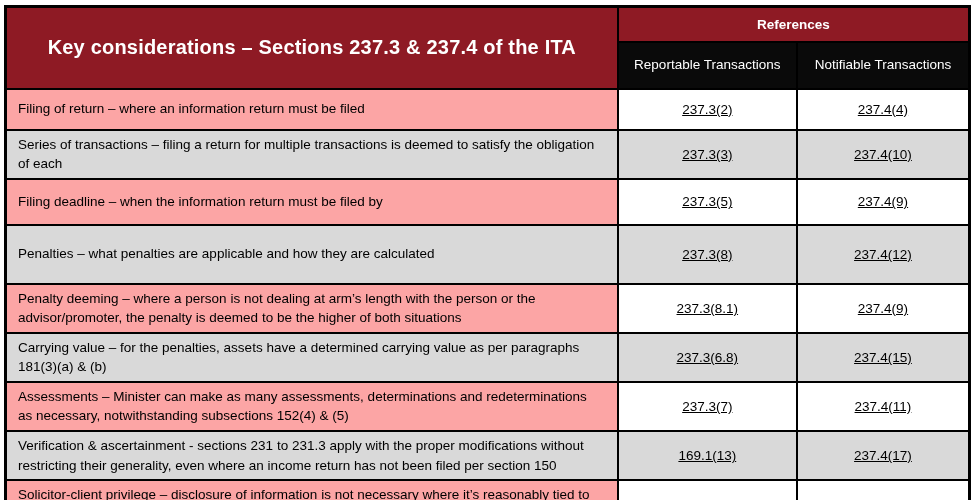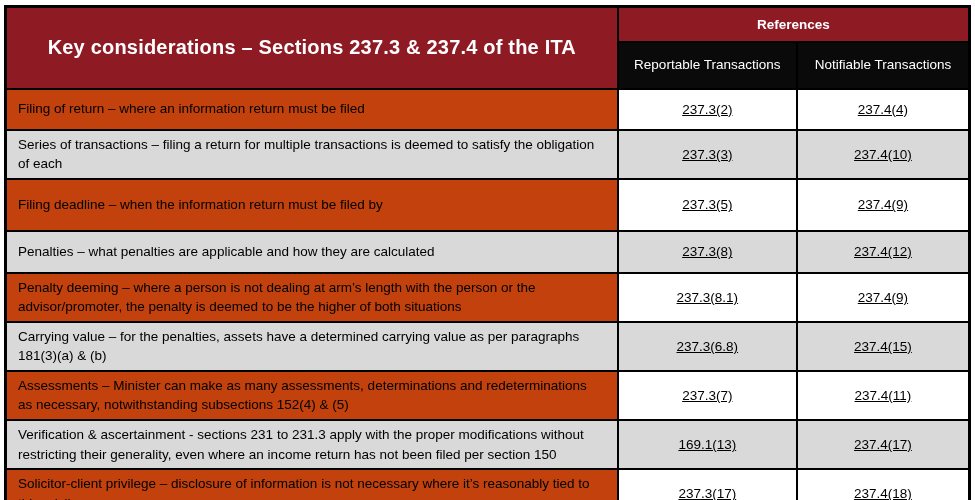--- a/index.html
+++ b/index.html
@@ -22,21 +22,21 @@
   col.c-not{width:17.9%;}
   .title-cell{background:var(--header-red);color:var(--header-text);
     font-size:20px;font-weight:bold;text-align:center;letter-spacing:.2px;
     padding:9px 10px;}
   .refs-cell{background:var(--header-red);color:var(--header-text);
     font-size:13.5px;font-weight:bold;text-align:center;height:35px;margin-left:48px;}
   .sub-cell{background:var(--subheader-bg);color:var(--header-text);
     font-size:13.5px;font-weight:normal;text-align:center;height:47px;
     line-height:1.7;padding:2px 0;}
   td.desc{padding:4px 12px 4px 11px;font-size:13.5px;line-height:1.45;
-    text-align:left;background:#c2410c;}
+    text-align:left;background:#fca5a5;}
   td.ref{font-size:13.5px;text-align:center;background:#ffffff;text-decoration:underline;}
   tbody tr:nth-child(even) td{background:var(--alt-row);}
 </style>
 </head>
 <body>
 
 <div class="canvas">
   <table>
     <colgroup>
       <col class="c-main">
@@ -57,26 +57,26 @@
       <tr style="height:41px">
         <td class="desc">Filing of return – where an information return must be filed</td>
         <td class="ref">237.3(2)</td>
         <td class="ref">237.4(4)</td>
       </tr>
       <tr style="height:42px">
         <td class="desc">Series of transactions – filing a return for multiple transactions is deemed to satisfy the obligation of each</td>
         <td class="ref">237.3(3)</td>
         <td class="ref">237.4(10)</td>
       </tr>
-      <tr style="height:52px">
+      <tr style="height:46px">
         <td class="desc">Filing deadline – when the information return must be filed by</td>
         <td class="ref">237.3(5)</td>
         <td class="ref">237.4(9)</td>
       </tr>
-      <tr style="height:42px">
+      <tr style="height:59px">
         <td class="desc">Penalties – what penalties are applicable and how they are calculated</td>
         <td class="ref">237.3(8)</td>
         <td class="ref">237.4(12)</td>
       </tr>
       <tr style="height:47px">
         <td class="desc">Penalty deeming – where a person is not dealing at arm’s length with the person or the advisor/promoter, the penalty is deemed to be the higher of both situations</td>
         <td class="ref">237.3(8.1)</td>
         <td class="ref">237.4(9)</td>
       </tr>
       <tr style="height:35px">

